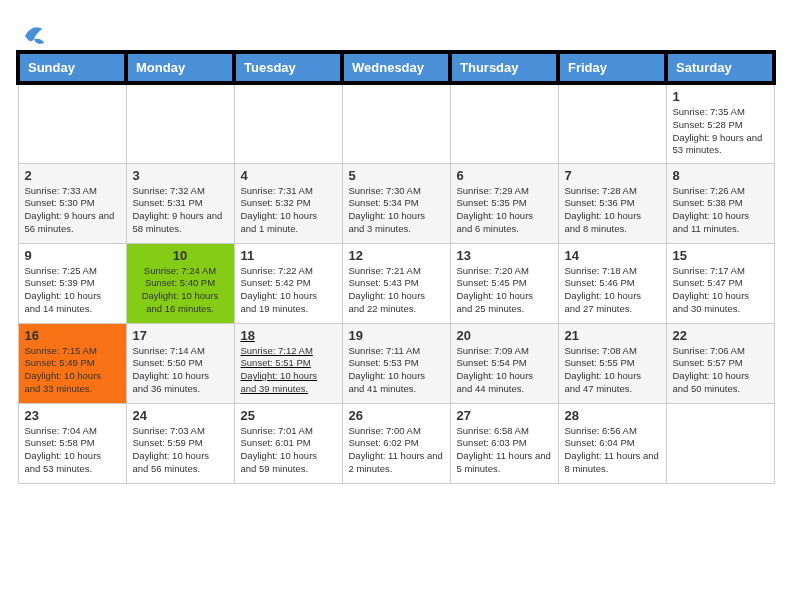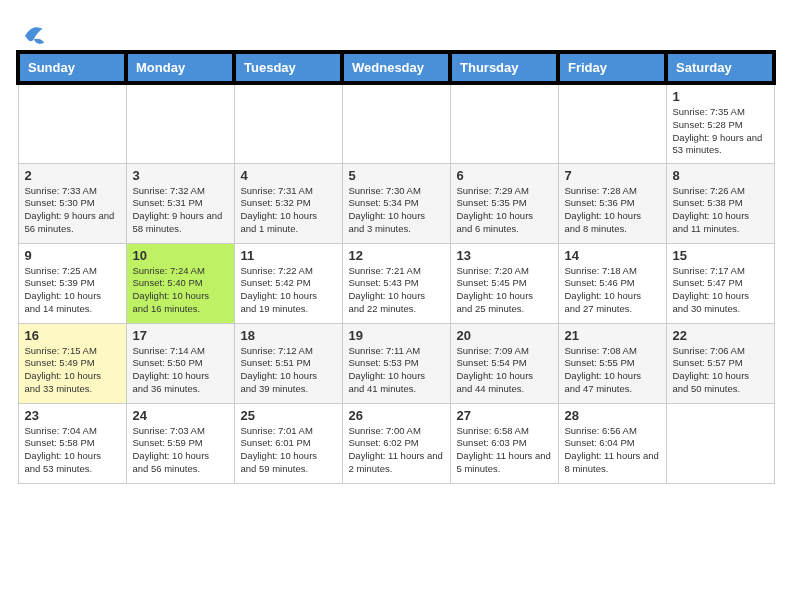--- a/index.html
+++ b/index.html
@@ -185,21 +185,21 @@
 Daylight: 10 hours and 11 minutes.</div>
         </td>
       </tr>
       <tr>
         <td style="background: rgb(255, 255, 255);">
           <div class="day-number">9</div>
           <div class="day-info">Sunrise: 7:25 AM
 Sunset: 5:39 PM
 Daylight: 10 hours and 14 minutes.</div>
         </td>
-        <td style="background: #bef264;">
+        <td style="background: #84cc16; text-align: center;">
           <div class="day-number">10</div>
           <div class="day-info">Sunrise: 7:24 AM
 Sunset: 5:40 PM
 Daylight: 10 hours and 16 minutes.</div>
         </td>
         <td style="background: rgb(255, 255, 255);">
           <div class="day-number">11</div>
           <div class="day-info">Sunrise: 7:22 AM
 Sunset: 5:42 PM
 Daylight: 10 hours and 19 minutes.</div>
@@ -223,33 +223,33 @@
 Daylight: 10 hours and 27 minutes.</div>
         </td>
         <td style="background: rgb(255, 255, 255);">
           <div class="day-number">15</div>
           <div class="day-info">Sunrise: 7:17 AM
 Sunset: 5:47 PM
 Daylight: 10 hours and 30 minutes.</div>
         </td>
       </tr>
       <tr>
-        <td style="background: #fef9c3; margin-top: 20px;">
+        <td style="background: #f97316; margin-top: 20px;">
           <div class="day-number">16</div>
           <div class="day-info">Sunrise: 7:15 AM
 Sunset: 5:49 PM
 Daylight: 10 hours and 33 minutes.</div>
         </td>
         <td style="background: rgb(245, 245, 245);">
           <div class="day-number">17</div>
           <div class="day-info">Sunrise: 7:14 AM
 Sunset: 5:50 PM
 Daylight: 10 hours and 36 minutes.</div>
         </td>
-        <td style="background: rgb(245, 245, 245);">
+        <td style="background: rgb(245, 245, 245); text-decoration: underline;">
           <div class="day-number">18</div>
           <div class="day-info">Sunrise: 7:12 AM
 Sunset: 5:51 PM
 Daylight: 10 hours and 39 minutes.</div>
         </td>
         <td style="background: rgb(245, 245, 245);">
           <div class="day-number">19</div>
           <div class="day-info">Sunrise: 7:11 AM
 Sunset: 5:53 PM
 Daylight: 10 hours and 41 minutes.</div>

